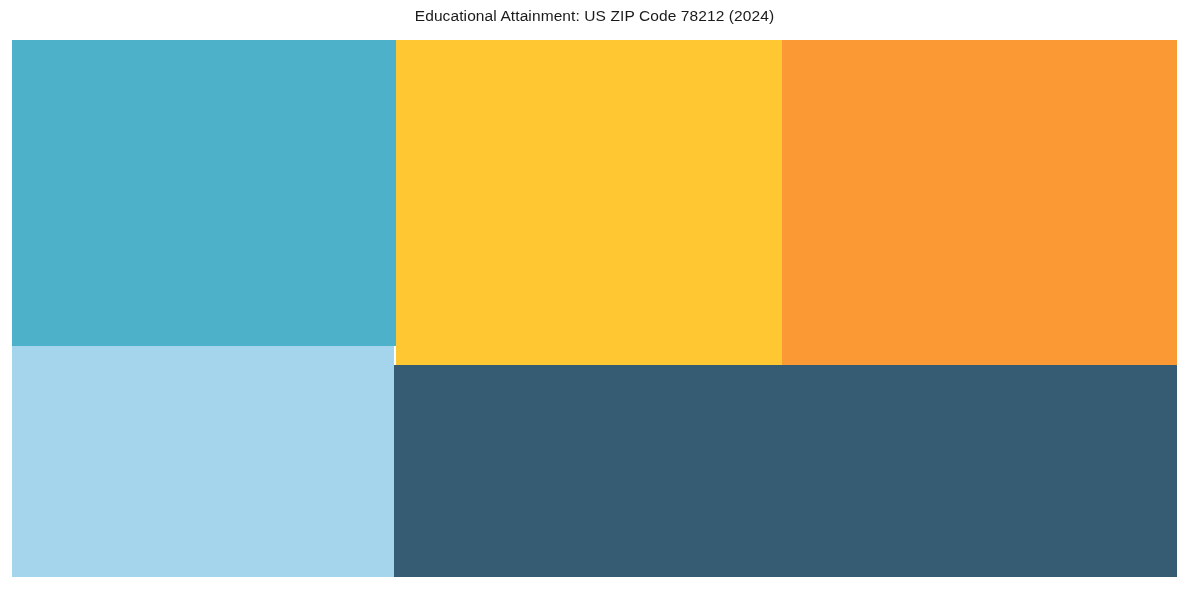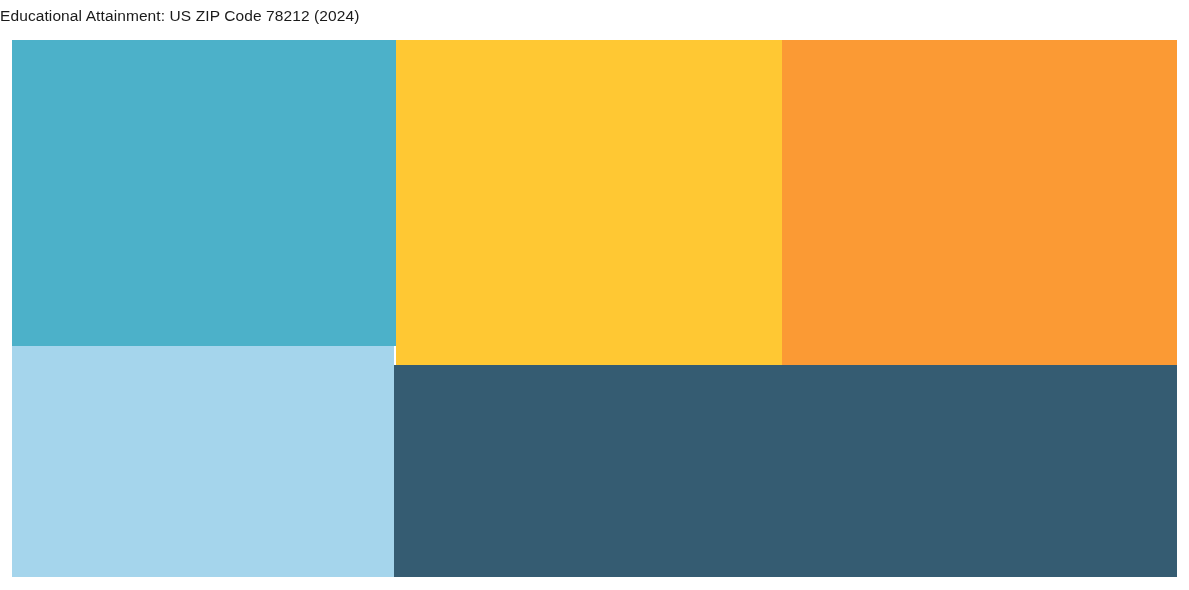--- a/index.html
+++ b/index.html
@@ -18,21 +18,21 @@
     position: relative;
     width: 1189px;
     height: 590px;
     background: #ffffff;
   }
   #chart-title {
     position: absolute;
     left: 0;
     top: 6px;
     width: 1189px;
-    text-align: left;
+    text-align: center;
     font-size: 15.5px;
     line-height: 20px;
     color: #1a1a1a;
     font-weight: normal;
     letter-spacing: 0.1px;
     white-space: nowrap;
   }
   #treemap-plot-area {
     position: absolute;
     left: 12px;

